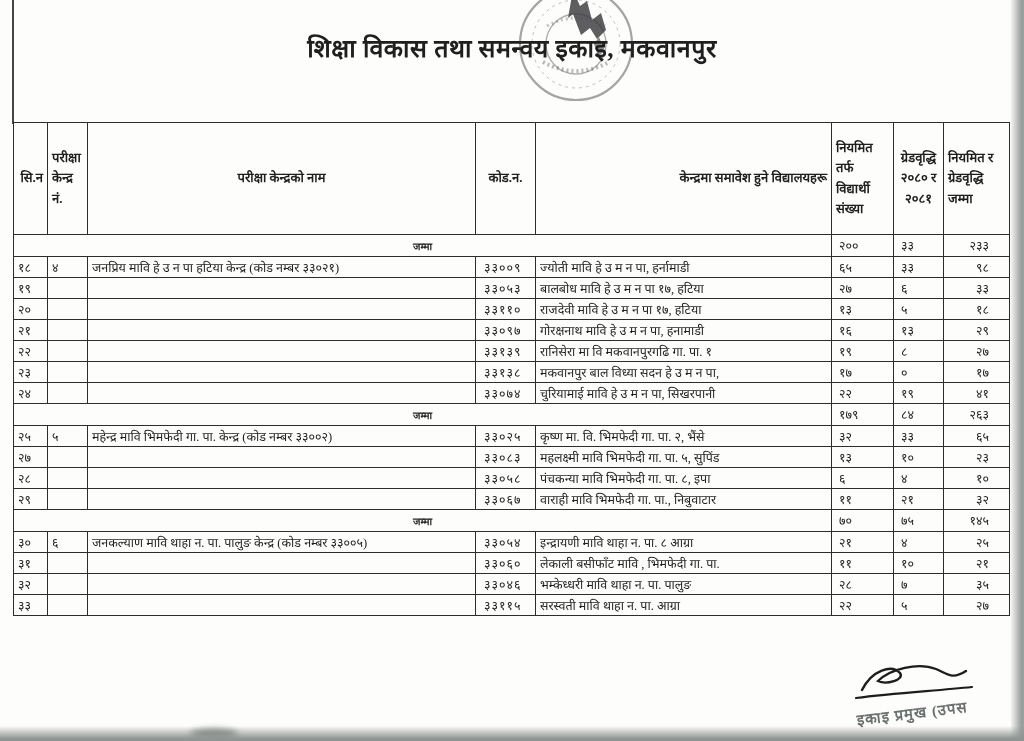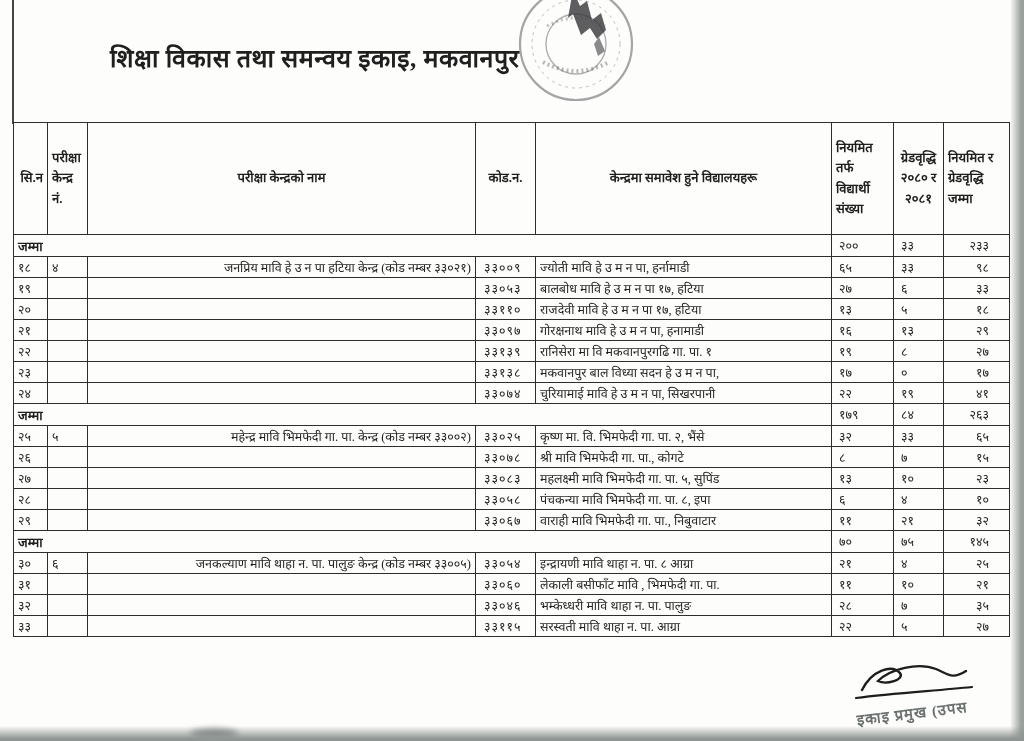--- a/index.html
+++ b/index.html
@@ -11,45 +11,45 @@
   }
   
   .edge-right { position:absolute; top:0; right:0; width:14px; height:100%;
     background:linear-gradient(to right, rgba(160,165,162,0), #9aa09d 80%); }
   .edge-bottom { position:absolute; left:0; bottom:0; width:100%; height:15px;
     background:linear-gradient(to bottom, rgba(150,156,152,0), #8f9592 85%); }
   .left-fold { position:absolute; left:12px; top:0; width:2px; height:124px; background:#454545; }
   .smudge { position:absolute; left:190px; bottom:2px; width:48px; height:10px;
     background:#5a605e; border-radius:50%; filter:blur(3px); opacity:.8; }
 
-  .titles { position:absolute; top:40px; left:110px; width:804px; text-align:left; }
+  .titles { position:absolute; top:30px; left:110px; width:804px; text-align:center; }
   .title1 { font-size:25px; font-weight:700; letter-spacing:.5px; }
   .title2 { font-size:22px; font-weight:700; margin-top:7px; }
 
   .stamp { position:absolute; left:503px; top:-18px; width:150px; height:150px; opacity:.85; pointer-events:none; }
 
   table.exam { position:absolute; left:13px; top:122px; width:996px;
     border-collapse:collapse; table-layout:fixed; }
   .exam th, .exam td { border:1.5px solid #2d2d2d; padding:0 4px; overflow:hidden; }
   .exam th { font-size:13px; font-weight:700; white-space:normal; line-height:1.55; }
   .exam td { font-size:12.5px; white-space:nowrap; }
   tr.hdr { height:112px; }
   tr.data-row { height:21px; }
   tr.total-row { height:22px; }
   th.h-sn { text-align:right; vertical-align:middle; font-weight:700; }
   th.h-cno, th.h-reg, th.h-tot { text-align:left; vertical-align:middle; }
   th.h-name, th.h-code, th.h-grade { text-align:center; vertical-align:middle; }
-  th.h-school { text-align:center; vertical-align:middle; }
+  th.h-school { text-align:right; vertical-align:middle; }
   td.c-sn, td.c-cno { text-align:left; }
-  td.c-name { text-align:right;margin-top:43px; }
+  td.c-name { text-align:left;margin-top:43px; }
   td.c-code { text-align:left; padding-left:8px; letter-spacing:1px; }
   td.c-school { text-align:left; }
   td.c-reg, td.c-grade { text-align:left; padding-left:7px; }
   td.c-total { text-align:right; padding-right:20px; }
-  td.c-span { text-align:left; font-weight:600; font-size:13px; }
+  td.c-span { text-align:center; font-weight:600; font-size:10px; }
 
   .signature { position:absolute; left:848px; top:660px; width:140px; height:48px; }
   .sig-caption { position:absolute; left:856px; top:696px; width:220px;
     font-size:15px; font-weight:600; color:#474d4e; opacity:.8;
     transform:rotate(-7deg); letter-spacing:1px; white-space:nowrap; }
 </style>
 </head>
 <body>
 
 <div class="left-fold"></div>
@@ -178,30 +178,20 @@
         <td class="c-sn">२५</td>
         <td class="c-cno">५</td>
         <td class="c-name">महेन्द्र मावि भिमफेदी गा. पा. केन्द्र (कोड नम्बर ३३००२)</td>
         <td class="c-code">३३०२५</td>
         <td class="c-school">कृष्ण मा. वि. भिमफेदी गा. पा. २, भैंसे</td>
         <td class="c-reg">३२</td>
         <td class="c-grade">३३</td>
         <td class="c-total">६५</td>
       </tr>
       <tr class="data-row">
-        <td class="c-sn">२६</td>
-        <td class="c-cno"></td>
-        <td class="c-name"></td>
-        <td class="c-code">३३०७८</td>
-        <td class="c-school">श्री मावि भिमफेदी गा. पा., कोगटे</td>
-        <td class="c-reg">८</td>
-        <td class="c-grade">७</td>
-        <td class="c-total">१५</td>
-      </tr>
-      <tr class="data-row">
         <td class="c-sn">२७</td>
         <td class="c-cno"></td>
         <td class="c-name"></td>
         <td class="c-code">३३०८३</td>
         <td class="c-school">महलक्ष्मी मावि भिमफेदी गा. पा. ५, सुपिंड</td>
         <td class="c-reg">१३</td>
         <td class="c-grade">१०</td>
         <td class="c-total">२३</td>
       </tr>
       <tr class="data-row">

